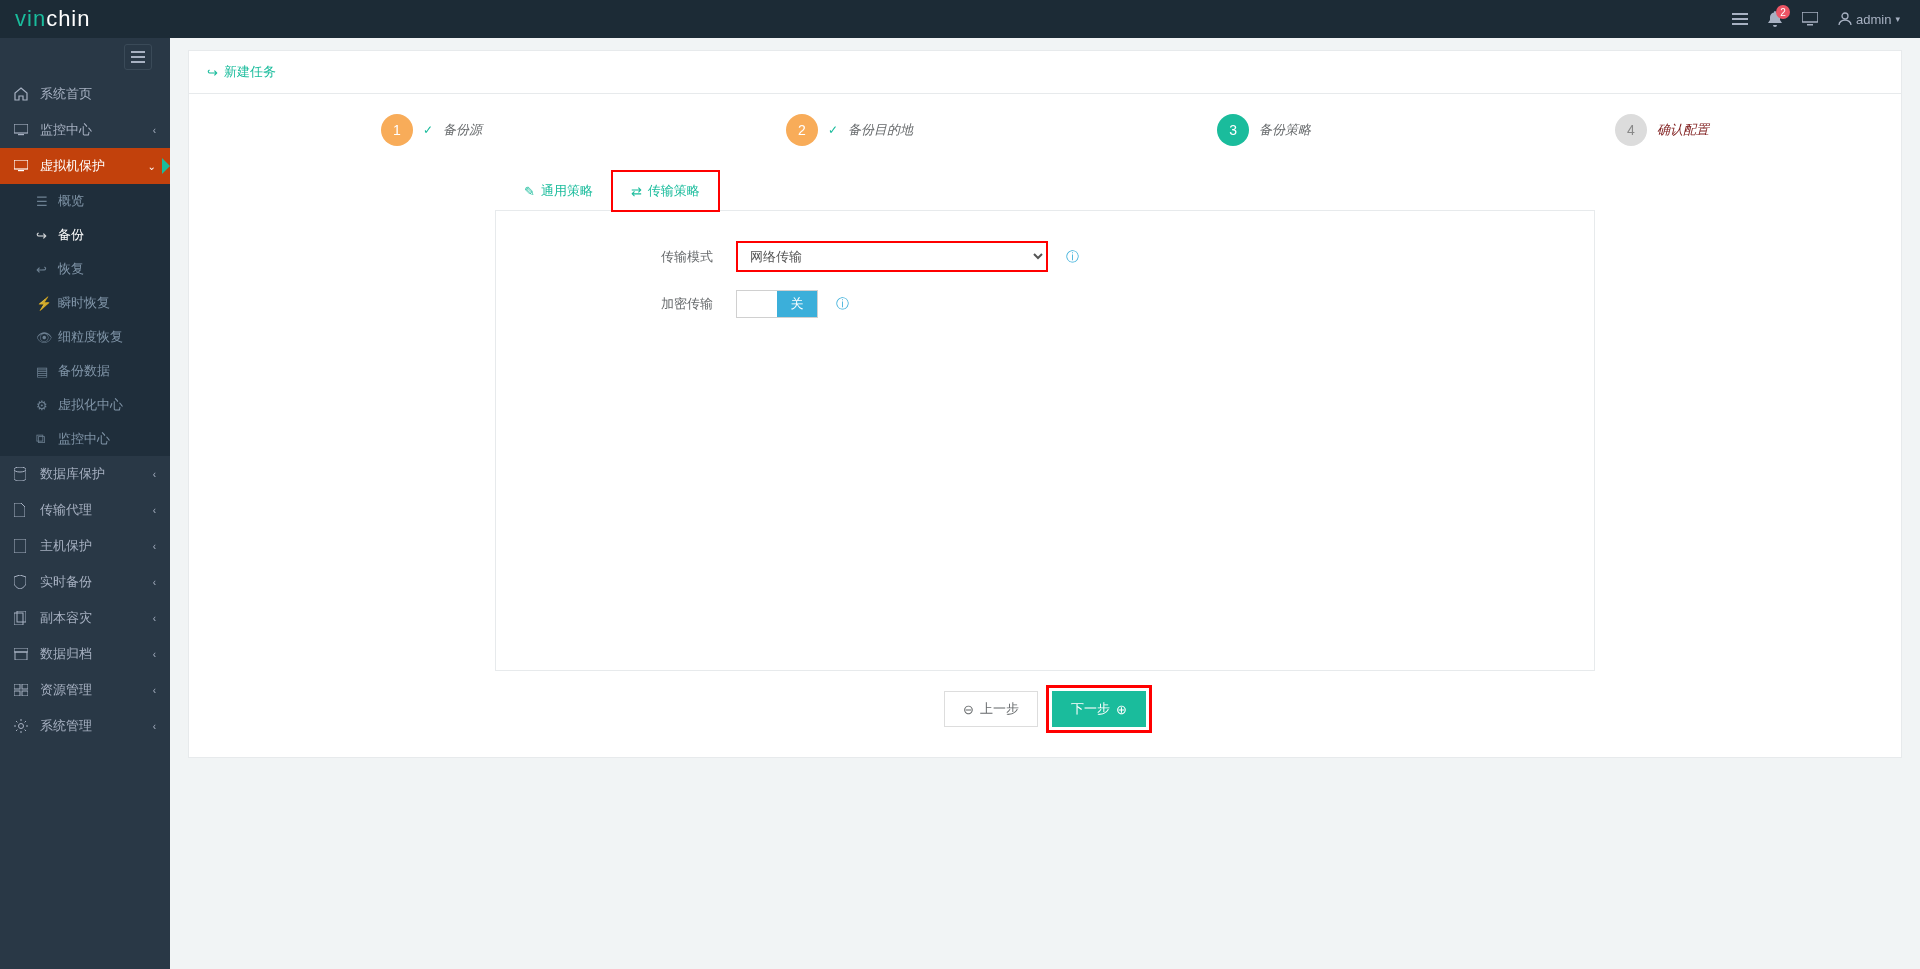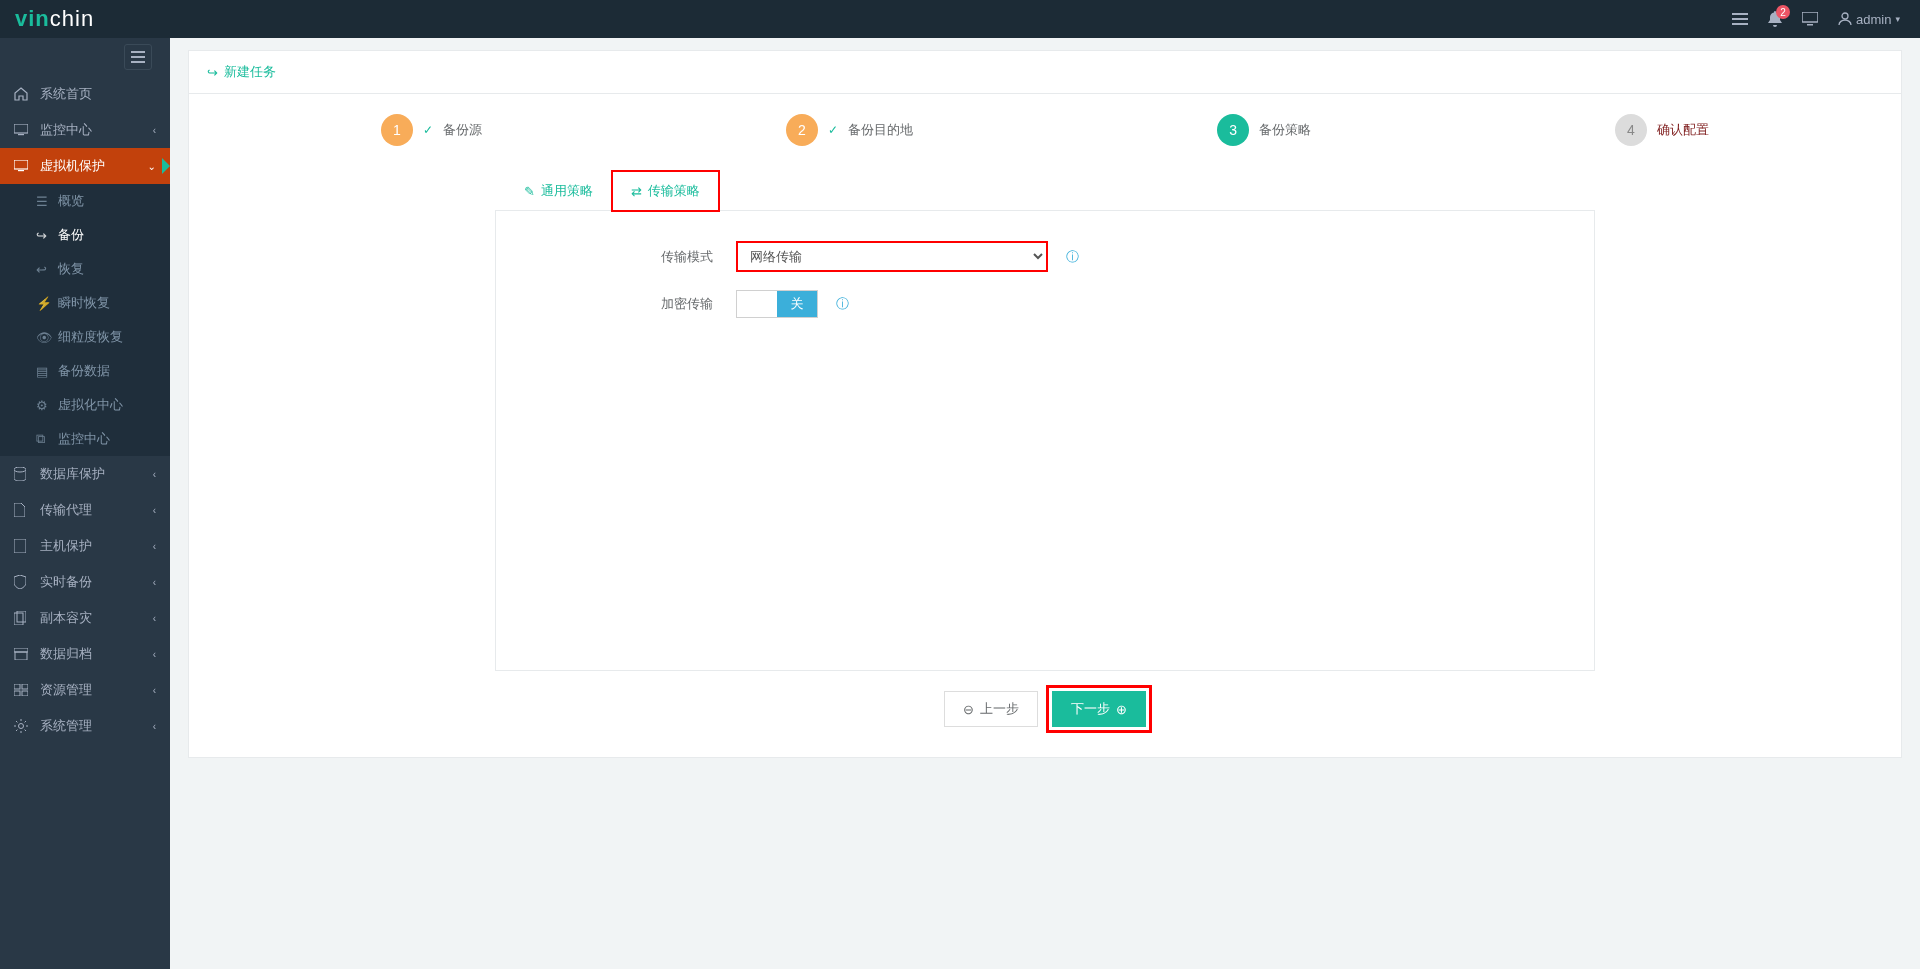--- a/index.html
+++ b/index.html
@@ -1,21 +1,21 @@
 <!DOCTYPE html>
 <html><head>
 <meta charset="utf-8">
 <style>
 * { margin: 0; padding: 0; box-sizing: border-box; font-family: "Microsoft YaHei", Arial, sans-serif; }
 body { background: #f1f4f5; color: #676a6c; font-size: 13px; }
 
 
 .navbar { background: #1c2b36; height: 38px; display: flex; align-items: center; justify-content: space-between; padding: 0 20px 0 15px; }
 .brand { color: #fff; font-size: 22px; font-weight: 300; letter-spacing: 1px; font-family: Arial, sans-serif; }
-.brand .v { color: #1abc9c; font-weight: 700; }
+.brand .v { color: #1abc9c; font-weight: 400; }
 .navbar-right { display: flex; align-items: center; gap: 20px; color: #a7b1c2; }
 .navbar-ico { position: relative; cursor: pointer; }
 .badge { position: absolute; top: -6px; right: -8px; background: #ed5565; color: #fff; font-size: 10px; border-radius: 50%; width: 14px; height: 14px; display: flex; align-items: center; justify-content: center; }
 .user-menu { display: flex; align-items: center; gap: 4px; cursor: pointer; }
 
 
 .sidebar { position: fixed; top: 38px; left: 0; width: 170px; background: #293846; bottom: 0; }
 .sidebar-toggle { height: 38px; display:flex; align-items:center; justify-content:flex-end; padding-right:18px; }
 .sidebar-toggle-btn { width:28px; height:26px; border:1px solid #3a4a58; border-radius:3px; display:flex; flex-direction:column; justify-content:center; align-items:center; gap:3px; cursor:pointer;}
 .sidebar-toggle-btn span{width:14px;height:2px;background:#a7b1c2;}
@@ -37,21 +37,21 @@
 .panel-body { padding: 20px 20px 30px; }
 
 
 .steps { display: flex; align-items: center; justify-content: space-around; margin: 0 20px 25px; }
 .step { display: flex; align-items: center; gap: 10px; }
 .step-num { width: 32px; height: 32px; border-radius: 50%; display:flex; align-items:center; justify-content:center; color:#fff; font-size:14px; }
 .step.done .step-num { background: #f8ac59; }
 .step.current .step-num { background: #1abc9c; }
 .step.pending .step-num { background: #dcdcdc; color:#888; }
 .step-check { color:#1abc9c; font-size:12px;}
-.step-label { color:#676a6c; }
+.step-label { color:#676a6c;font-style:italic; }
 .step.pending .step-label { color:#7f1d1d; }
 
 
 .tabs-wrap{margin:0 auto; width: 1100px; max-width:100%;}
 .tabs { display:flex; border-bottom:1px solid #e7eaec; padding:0 0 0 10px;}
 .tab { padding: 10px 18px; display:flex; align-items:center; gap:6px; color:#1abc9c; cursor:pointer; border:1px solid transparent; border-bottom:none; }
 .tab.active { border:1px solid #e7eaec; border-bottom:1px solid #fff; margin-bottom:-1px; background:#fff;}
 .tab-content { border:1px solid #e7eaec; border-top:none; padding:30px 40px; min-height:460px;}
 
 

